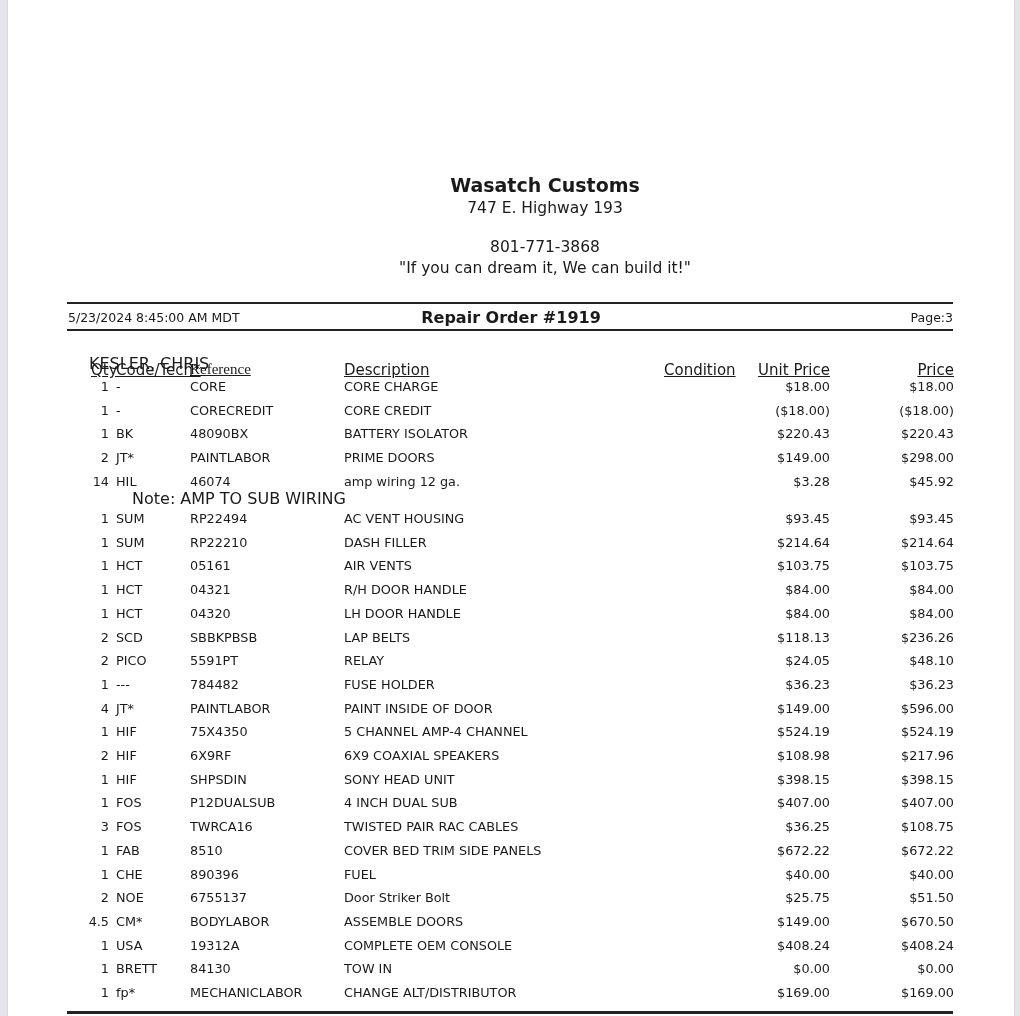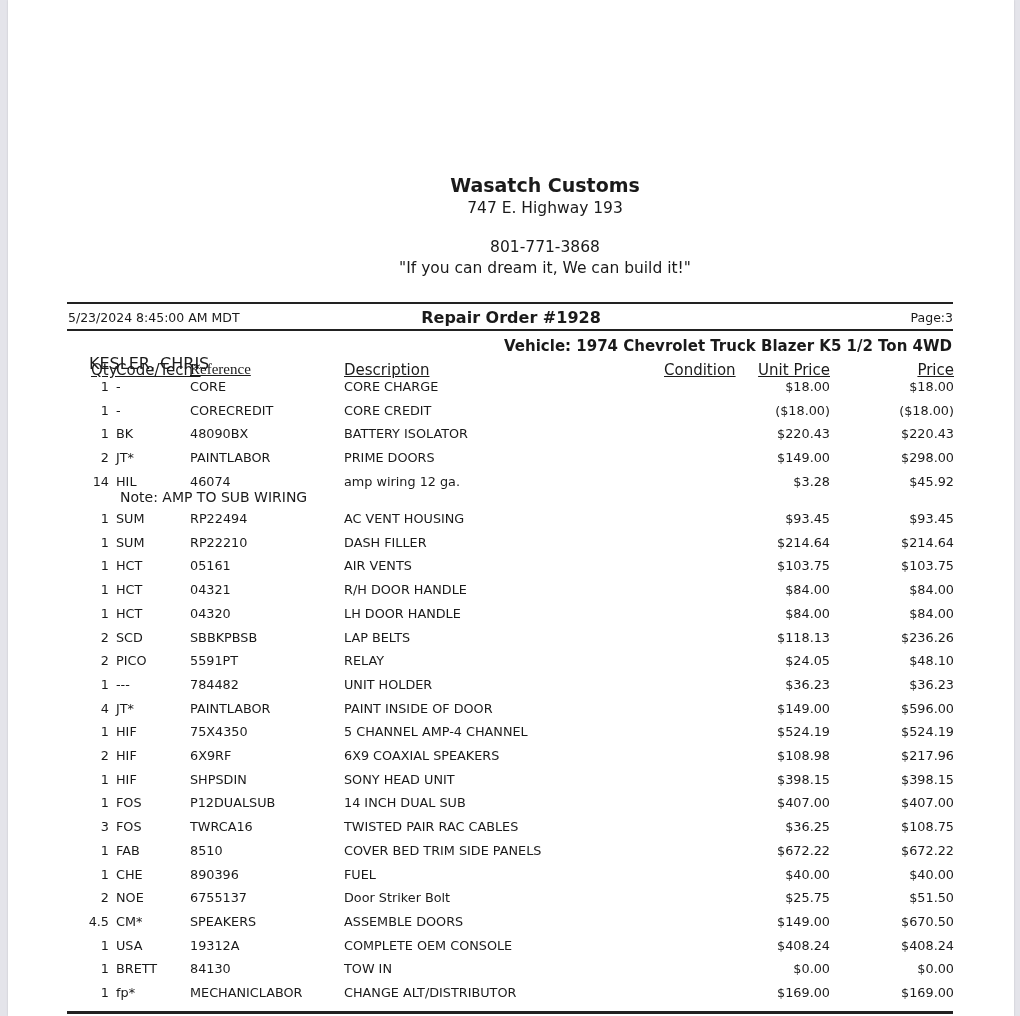--- a/index.html
+++ b/index.html
@@ -34,39 +34,38 @@
   .vehicle { position: absolute; right: 62px; top: 337px; font-weight: bold; font-size: 15px; }
   .colhead { position: absolute; top: 361px; font-size: 15px; text-decoration: underline; }
   .row { position: absolute; left: 0; width: 1006px; height: 22px; font-size: 12.8px; }
   .row span { position: absolute; top: 0; white-space: nowrap; }
   .c-qty { right: 905px; text-align: right; }
   .c-code { left: 108px; }
   .c-ref { left: 182px; }
   .c-desc { left: 336px; }
   .c-unit { right: 184px; text-align: right; }
   .c-price { right: 60px; text-align: right; }
-  .note { position: absolute; left: 112px; font-size: 14px; }
+  .note { position: absolute; left: 124px; font-size: 16px; }
 </style>
 </head>
 <body>
 
 <div class="page">
   <div class="hdr shop-name">Wasatch Customs</div>
   <div class="hdr addr a1">747 E. Highway 193</div>
   <div class="hdr addr a3">801-771-3868</div>
   <div class="hdr addr a4">"If you can dream it, We can build it!"</div>
 
   <div class="rule r1"></div>
   <div class="date">5/23/2024 8:45:00 AM MDT</div>
-  <div class="ro-title">Repair Order #1928</div>
+  <div class="ro-title">Repair Order #1919</div>
   <div class="page-no">Page:3</div>
   <div class="rule r2"></div>
 
   <div class="customer">KESLER, CHRIS</div>
-  <div class="vehicle">Vehicle: 1974 Chevrolet Truck Blazer K5 1/2 Ton 4WD</div>
 
   <div class="colhead" style="left:83px;">Qty</div>
   <div class="colhead" style="left:108px;">Code/Tech*</div>
   <div class="colhead" style="left:182px;font-family:Liberation Serif, serif;">Reference</div>
   <div class="colhead" style="left:336px;">Description</div>
   <div class="colhead" style="left:656px;">Condition</div>
   <div class="colhead" style="right:184px;">Unit Price</div>
   <div class="colhead" style="right:60px;">Price</div>
 
   <div id="rows">
@@ -164,21 +163,21 @@
         <span class="c-code">PICO</span>
         <span class="c-ref">5591PT</span>
         <span class="c-desc">RELAY</span>
         <span class="c-unit">$24.05</span>
         <span class="c-price">$48.10</span>
       </div>
       <div class="row" style="top: 676.9px;">
         <span class="c-qty">1</span>
         <span class="c-code">---</span>
         <span class="c-ref">784482</span>
-        <span class="c-desc">UNIT HOLDER</span>
+        <span class="c-desc">FUSE HOLDER</span>
         <span class="c-unit">$36.23</span>
         <span class="c-price">$36.23</span>
       </div>
       <div class="row" style="top: 700.6px;">
         <span class="c-qty">4</span>
         <span class="c-code">JT*</span>
         <span class="c-ref">PAINTLABOR</span>
         <span class="c-desc">PAINT INSIDE OF DOOR</span>
         <span class="c-unit">$149.00</span>
         <span class="c-price">$596.00</span>
@@ -204,21 +203,21 @@
         <span class="c-code">HIF</span>
         <span class="c-ref">SHPSDIN</span>
         <span class="c-desc">SONY HEAD UNIT</span>
         <span class="c-unit">$398.15</span>
         <span class="c-price">$398.15</span>
       </div>
       <div class="row" style="top: 795.4px;">
         <span class="c-qty">1</span>
         <span class="c-code">FOS</span>
         <span class="c-ref">P12DUALSUB</span>
-        <span class="c-desc">14 INCH DUAL SUB</span>
+        <span class="c-desc">4 INCH DUAL SUB</span>
         <span class="c-unit">$407.00</span>
         <span class="c-price">$407.00</span>
       </div>
       <div class="row" style="top: 819.1px;">
         <span class="c-qty">3</span>
         <span class="c-code">FOS</span>
         <span class="c-ref">TWRCA16</span>
         <span class="c-desc">TWISTED PAIR RAC CABLES</span>
         <span class="c-unit">$36.25</span>
         <span class="c-price">$108.75</span>
@@ -243,21 +242,21 @@
         <span class="c-qty">2</span>
         <span class="c-code">NOE</span>
         <span class="c-ref">6755137</span>
         <span class="c-desc">Door Striker Bolt</span>
         <span class="c-unit">$25.75</span>
         <span class="c-price">$51.50</span>
       </div>
       <div class="row" style="top: 913.9px;">
         <span class="c-qty">4.5</span>
         <span class="c-code">CM*</span>
-        <span class="c-ref">SPEAKERS</span>
+        <span class="c-ref">BODYLABOR</span>
         <span class="c-desc">ASSEMBLE DOORS</span>
         <span class="c-unit">$149.00</span>
         <span class="c-price">$670.50</span>
       </div>
       <div class="row" style="top: 937.6px;">
         <span class="c-qty">1</span>
         <span class="c-code">USA</span>
         <span class="c-ref">19312A</span>
         <span class="c-desc">COMPLETE OEM CONSOLE</span>
         <span class="c-unit">$408.24</span>

